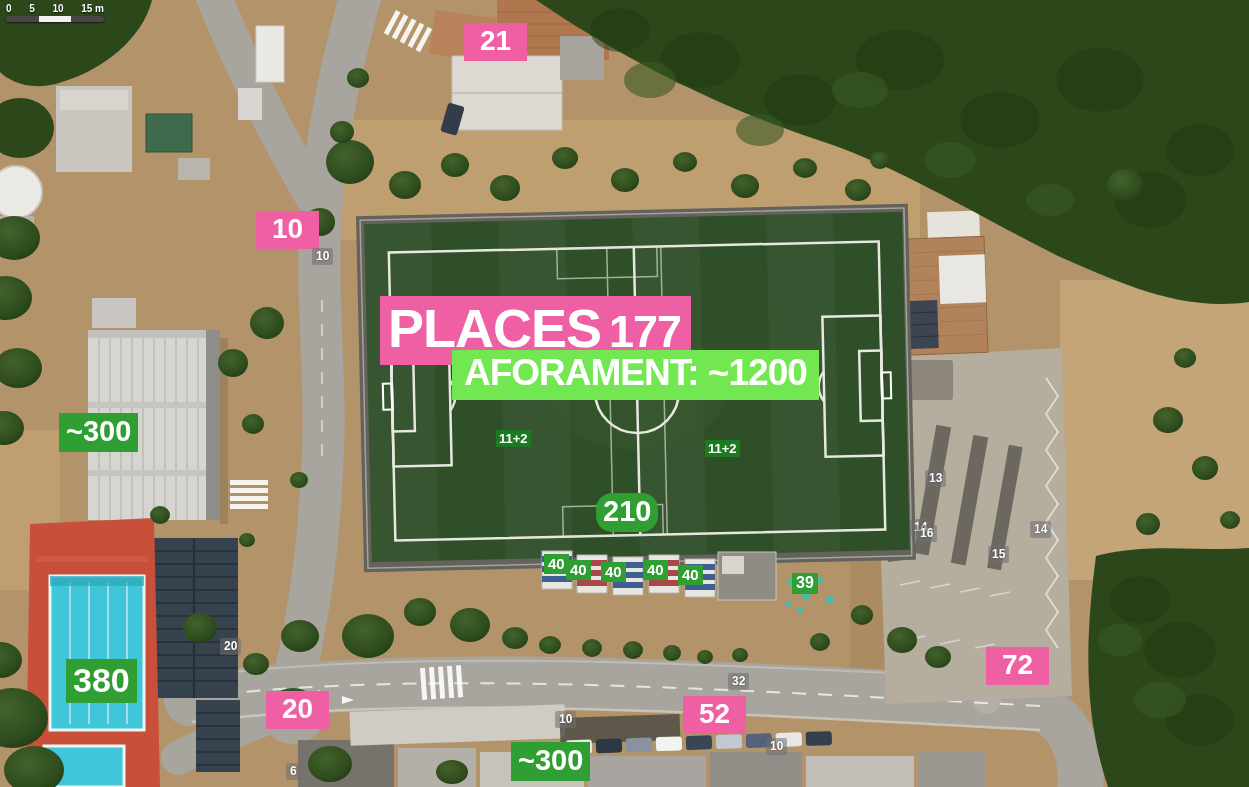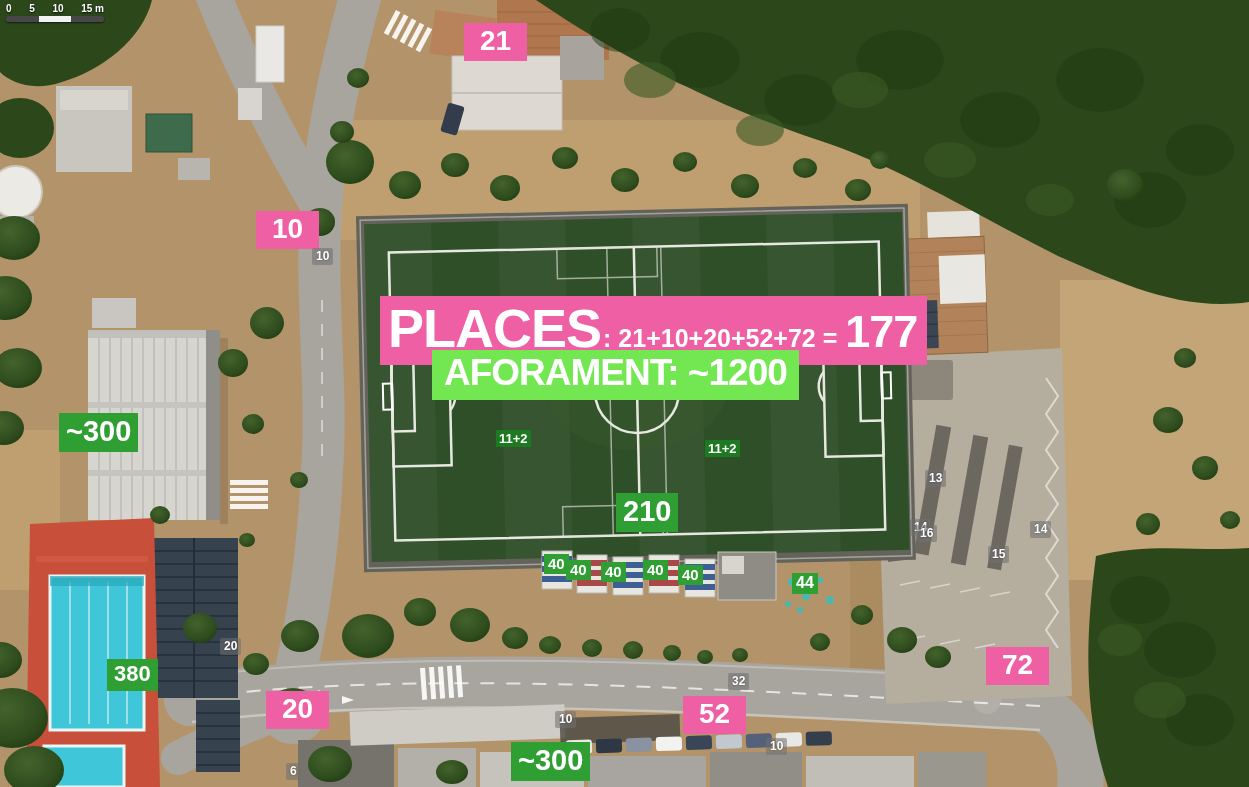--- a/index.html
+++ b/index.html
@@ -367,38 +367,37 @@
     </div>
     <div class="scale-track">
       <div class="seg-dark"></div>
         <div class="seg-light"></div>
         <div class="seg-dark"></div>
     </div>
   </div>
 
   <div class="banner-pink" style="left:380px;top:296px;">
     <span class="bp-title">PLACES</span>
-    <span class="bp-formula">: 21+10+20+52+72 =</span>
     <span class="bp-total">177</span>
   </div>
-  <div class="banner-green" style="left:432px;top:350px;">
+  <div class="banner-green" style="left:452px;top:350px;">
     <span>AFORAMENT: ~1200</span>
   </div>
 
   <div class="lbl pink lbl-big-pink" style="left:464px;top:23px;">21</div>
   <div class="lbl pink lbl-big-pink" style="left:256px;top:211px;">10</div>
   <div class="lbl pink lbl-big-pink" style="left:266px;top:691px;">20</div>
   <div class="lbl pink lbl-big-pink" style="left:683px;top:696px;">52</div>
   <div class="lbl pink lbl-big-pink" style="left:986px;top:647px;">72</div>
 
   <div class="lbl green lbl-big-green" style="left:59px;top:413px;">~300</div>
-  <div class="lbl green lbl-big-green" style="left:616px;top:493px;">210</div>
-  <div class="lbl green lbl-big-green" style="left:66px;top:659px;font-size:22px;margin-left:41px;">380</div>
+  <div class="lbl green lbl-big-green" style="left:596px;top:493px;border-radius:16px;">210</div>
+  <div class="lbl green lbl-big-green" style="left:66px;top:659px;font-size:34px;">380</div>
   <div class="lbl green lbl-big-green" style="left:511px;top:742px;">~300</div>
-  <div class="lbl green lbl-sm-green" style="left:792px;top:573px;font-size:16px;">44</div>
+  <div class="lbl green lbl-sm-green" style="left:792px;top:573px;font-size:16px;">39</div>
   <div class="lbl green lbl-sm-green" style="left:544px;top:554px;">40</div>
   <div class="lbl green lbl-sm-green" style="left:566px;top:560px;">40</div>
   <div class="lbl green lbl-sm-green" style="left:601px;top:562px;">40</div>
   <div class="lbl green lbl-sm-green" style="left:643px;top:560px;">40</div>
   <div class="lbl green lbl-sm-green" style="left:678px;top:565px;">40</div>
   <div class="lbl team lbl-team" style="left:496px;top:430px;">11+2</div>
   <div class="lbl team lbl-team" style="left:705px;top:440px;">11+2</div>
 
   <div class="street" style="left:312px;top:248px;">10</div>
   <div class="street" style="left:220px;top:638px;">20</div>

